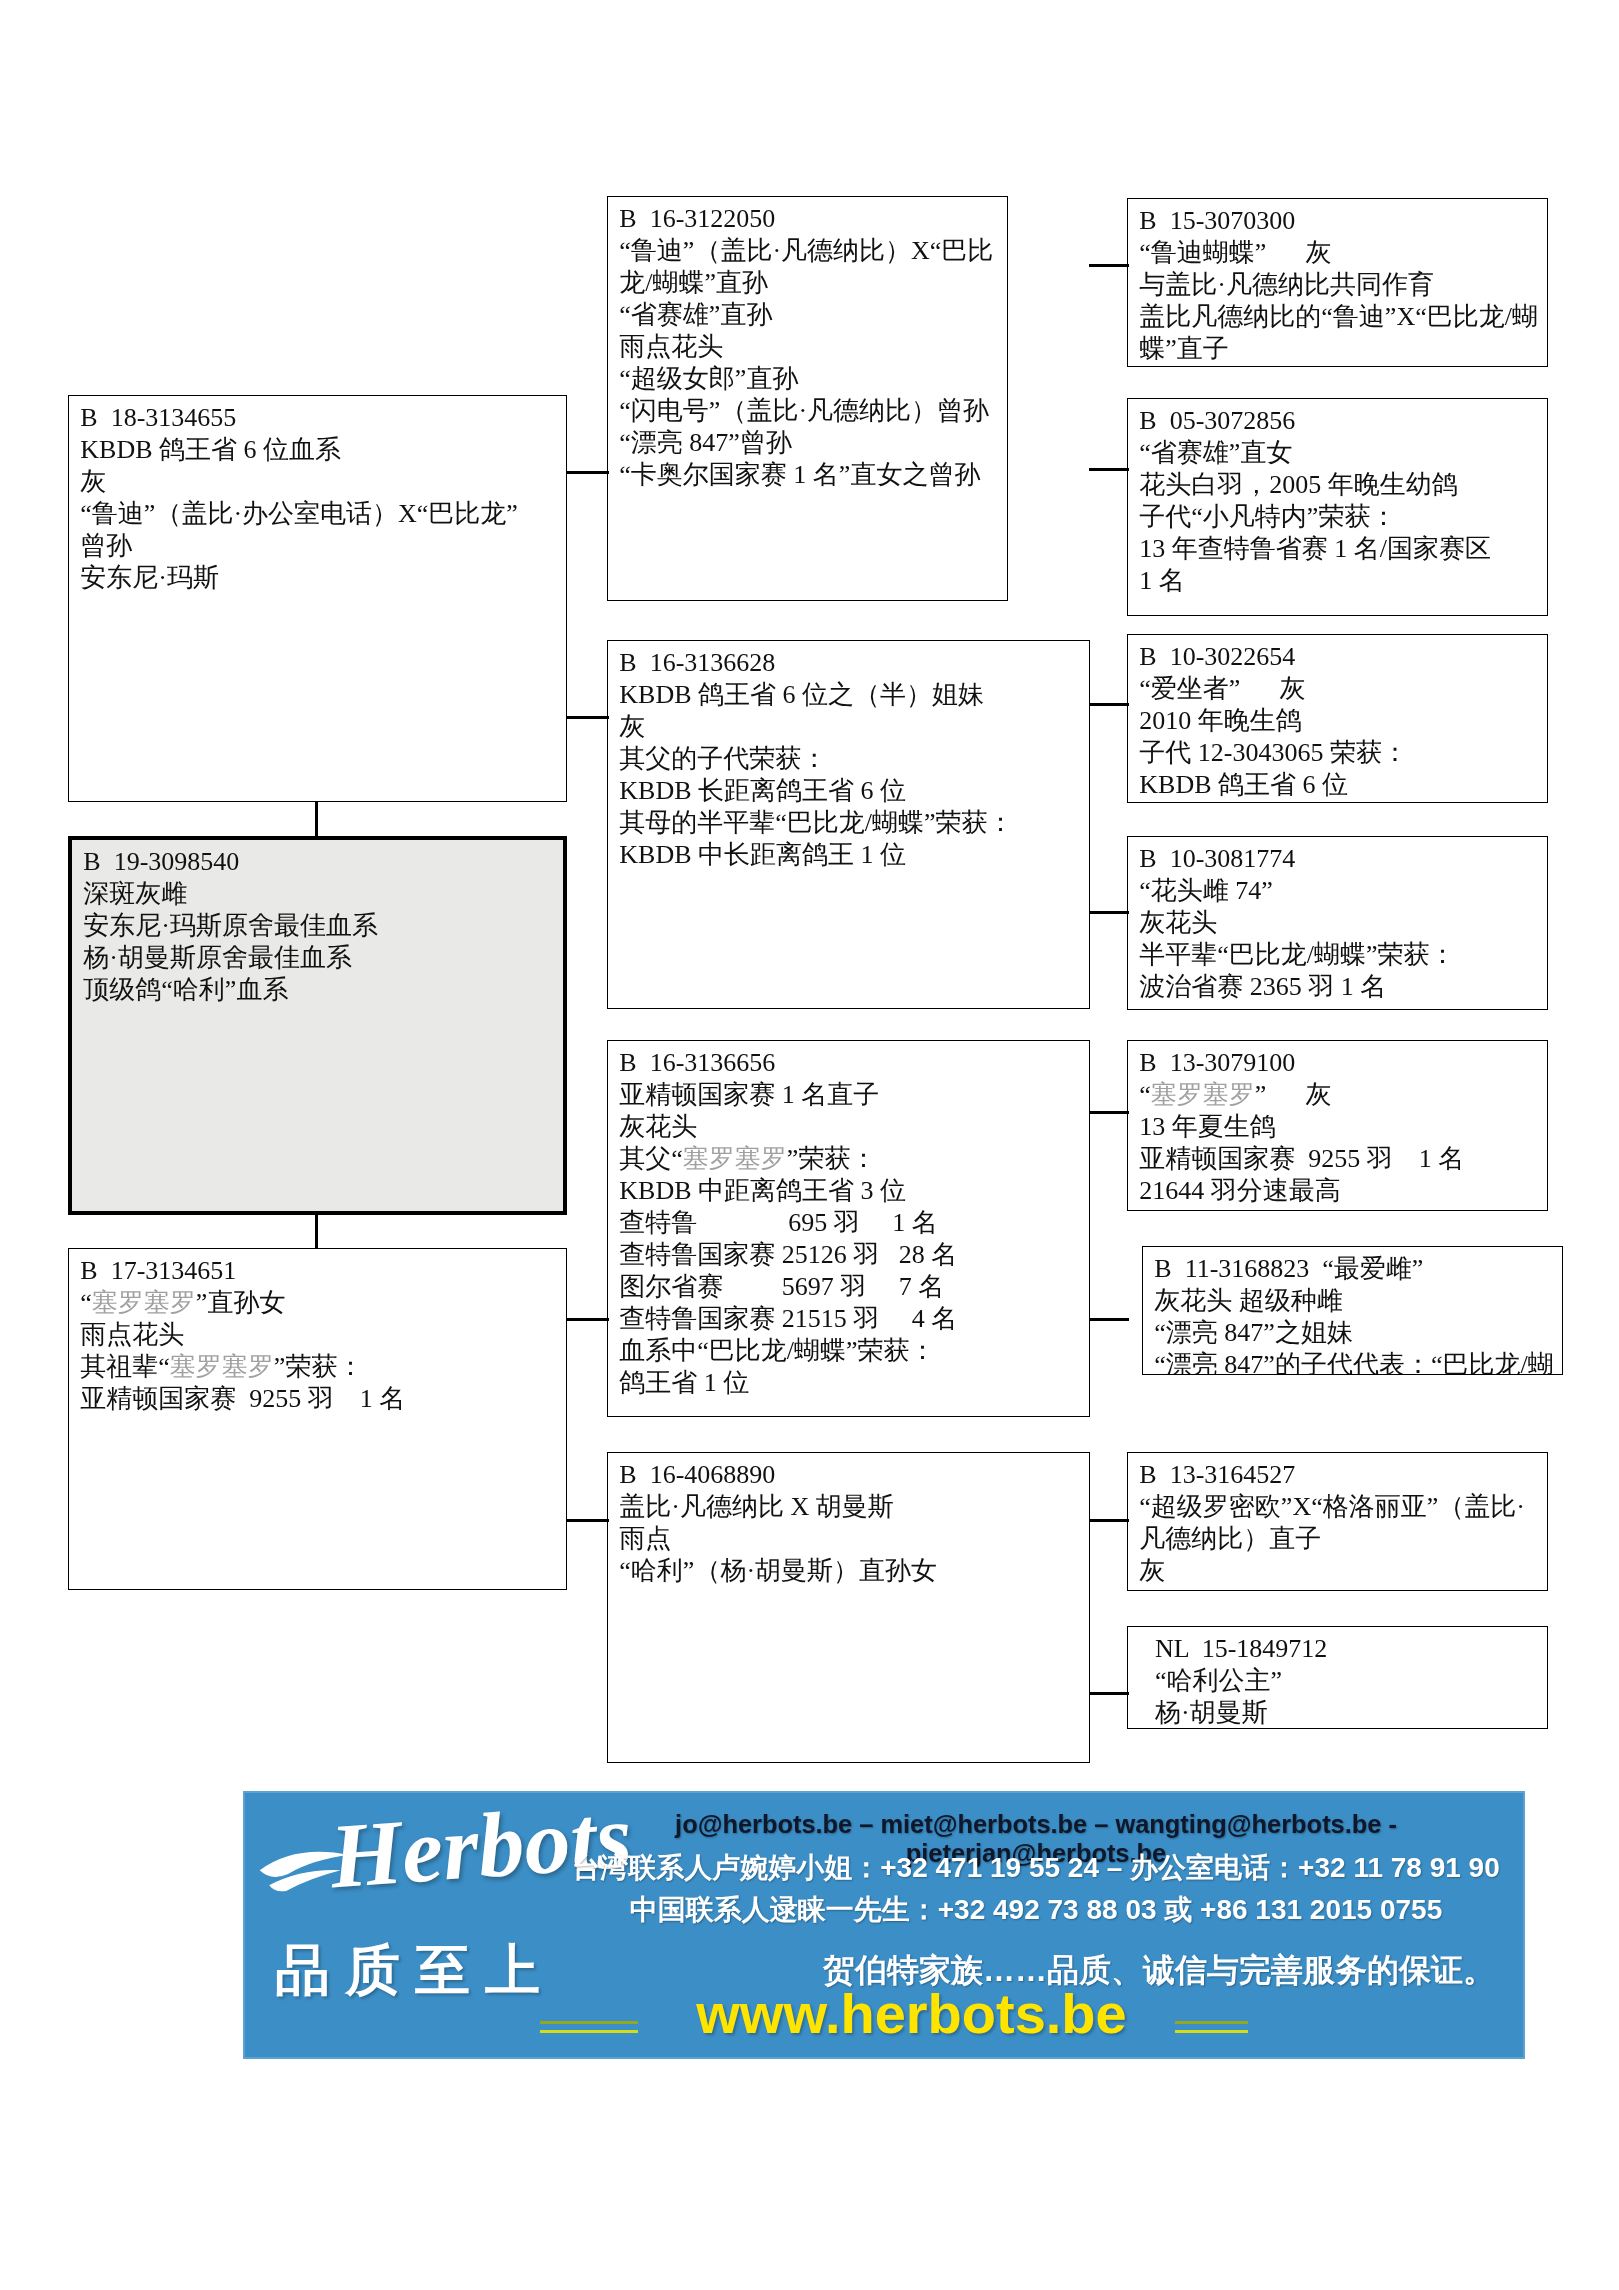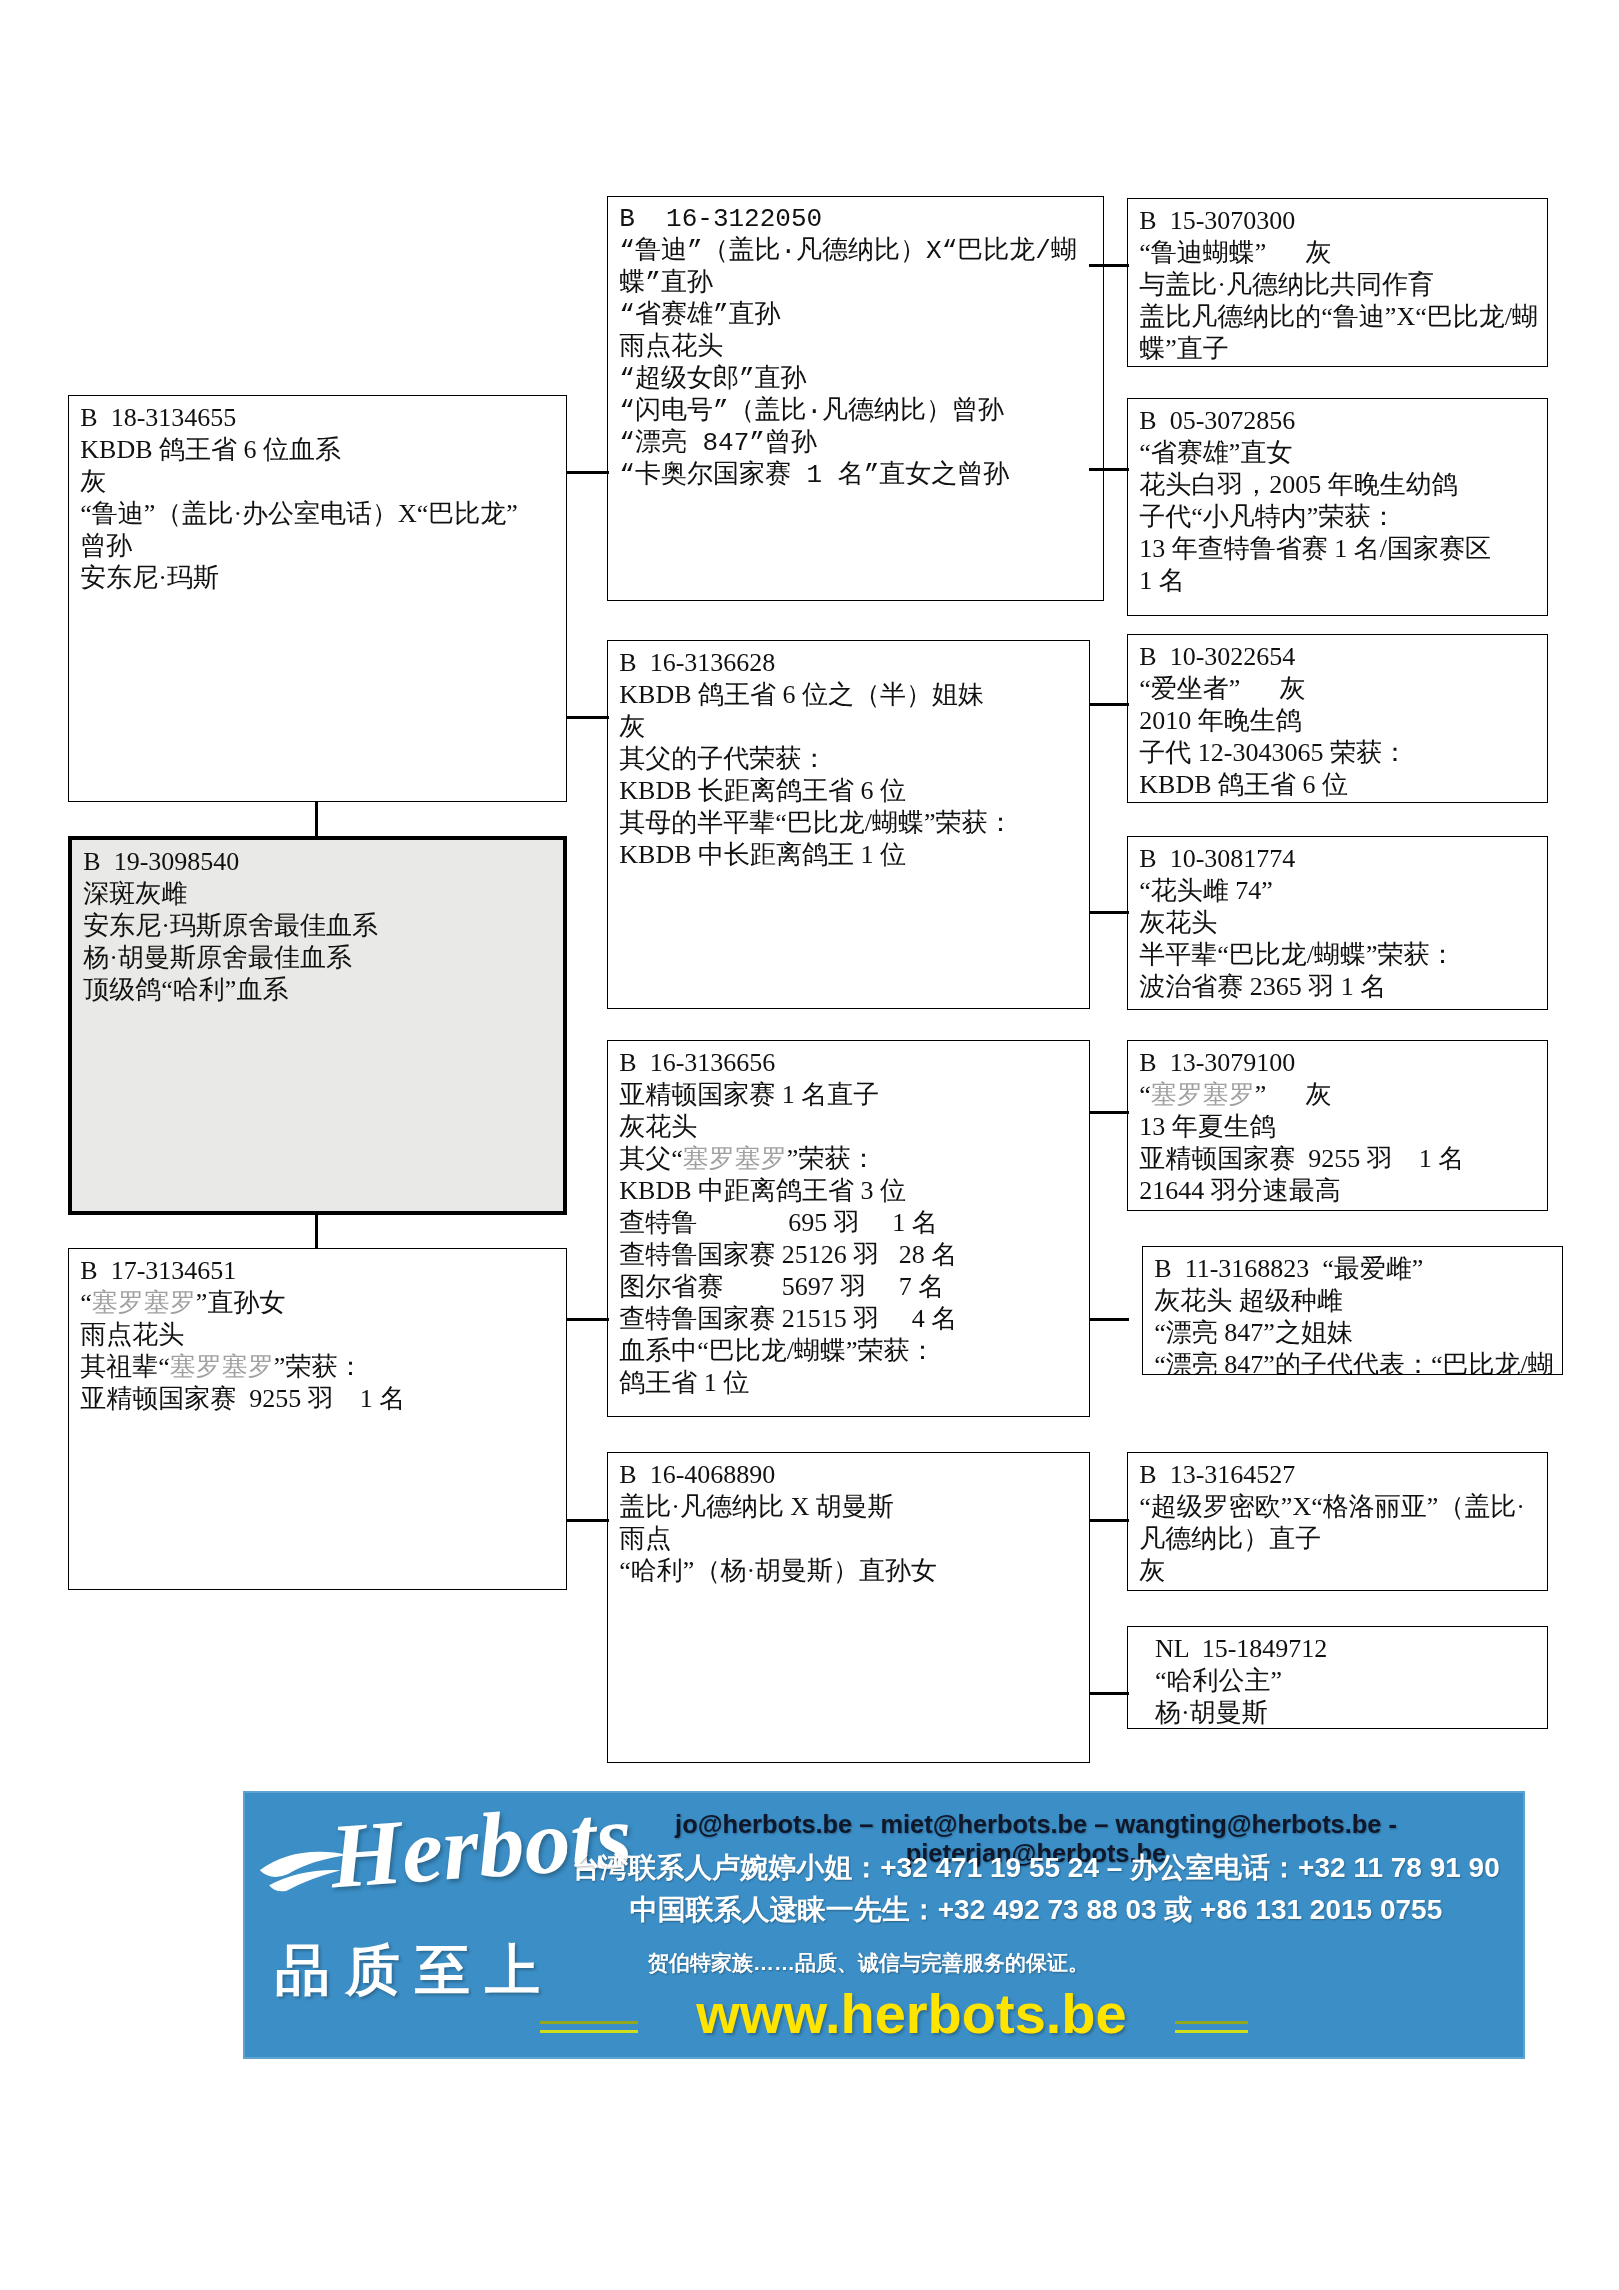--- a/index.html
+++ b/index.html
@@ -21,22 +21,22 @@
                font-family:"Liberation Serif","DejaVu Serif",serif;color:#ffffff;
                transform:rotate(-4deg);text-shadow:1.9px 2.8px 4.7px rgba(0,0,0,0.30);}
   .logo-sub{position:absolute;left:32px;top:143px;font-size:55px;font-weight:bold;letter-spacing:15px;
             color:#ffffff;text-shadow:1.9px 1.9px 2.8px rgba(0,0,0,0.25);}
   .b-emails{position:absolute;left:311px;top:19px;width:964px;text-align:center;
             font-size:25.4px;font-weight:bold;color:#0f172a;text-shadow:0.9px 0.9px 1.9px rgba(0,0,0,0.3);}
   .b-tw{position:absolute;left:311px;top:58px;width:964px;text-align:center;
         font-size:28px;font-weight:bold;text-shadow:0.9px 0.9px 1.9px rgba(0,0,0,0.3);}
   .b-cn{position:absolute;left:311px;top:100px;width:964px;text-align:center;
         font-size:28px;font-weight:bold;text-shadow:0.9px 0.9px 1.9px rgba(0,0,0,0.3);}
-  .b-slogan{position:absolute;left:405px;top:158px;width:847px;text-align:left;
-            font-size:21px;font-weight:bold;text-shadow:0.9px 0.9px 1.9px rgba(0,0,0,0.3);}
+  .b-slogan{position:absolute;left:405px;top:158px;width:847px;text-align:right;
+            font-size:32px;font-weight:bold;text-shadow:0.9px 0.9px 1.9px rgba(0,0,0,0.3);}
   .b-www{position:absolute;left:405px;top:190px;width:527px;text-align:center;
          font-size:56px;font-weight:bold;color:#ffe400;text-shadow:1.9px 1.9px 2.8px rgba(0,0,0,0.25);}
   .yline{position:absolute;height:12.2px;box-sizing:border-box;
          border-top:3.8px solid #94a81f;border-bottom:3.8px solid #cfdd1a;}
   .y1{left:297px;top:230px;width:98px;}
   .y2{left:932px;top:230px;width:73px;}
 </style>
 </head>
 <body>
 
@@ -57,21 +57,21 @@
         <div class="line"><span>杨·胡曼斯原舍最佳血系</span></div>
         <div class="line"><span>顶级鸽“哈利”血系</span></div>
       </div>
       <div class="pbox" style="left: 68px; top: 1248px; width: 499px; height: 342px;">
         <div class="line"><span>B  17-3134651</span></div>
         <div class="line"><span>“</span><span class="muted">塞罗塞罗</span><span>”直孙女</span></div>
         <div class="line"><span>雨点花头</span></div>
         <div class="line"><span>其祖辈“</span><span class="muted">塞罗塞罗</span><span>”荣获：</span></div>
         <div class="line"><span>亚精顿国家赛  9255 羽    1 名</span></div>
       </div>
-      <div class="pbox" style="left: 607px; top: 196px; width: 497px; height: 405px; font-family: Liberation Mono, monospace;">
+      <div class="pbox" style="left: 607px; top: 196px; width: 401px; height: 405px;">
         <div class="line"><span>B  16-3122050</span></div>
         <div class="line"><span>“鲁迪”（盖比·凡德纳比）X“巴比龙/蝴蝶”直孙</span></div>
         <div class="line"><span>“省赛雄”直孙</span></div>
         <div class="line"><span>雨点花头</span></div>
         <div class="line"><span>“超级女郎”直孙</span></div>
         <div class="line"><span>“闪电号”（盖比·凡德纳比）曾孙</span></div>
         <div class="line"><span>“漂亮 847”曾孙</span></div>
         <div class="line"><span>“卡奥尔国家赛 1 名”直女之曾孙</span></div>
       </div>
       <div class="pbox" style="left: 607px; top: 640px; width: 483px; height: 369px;">

